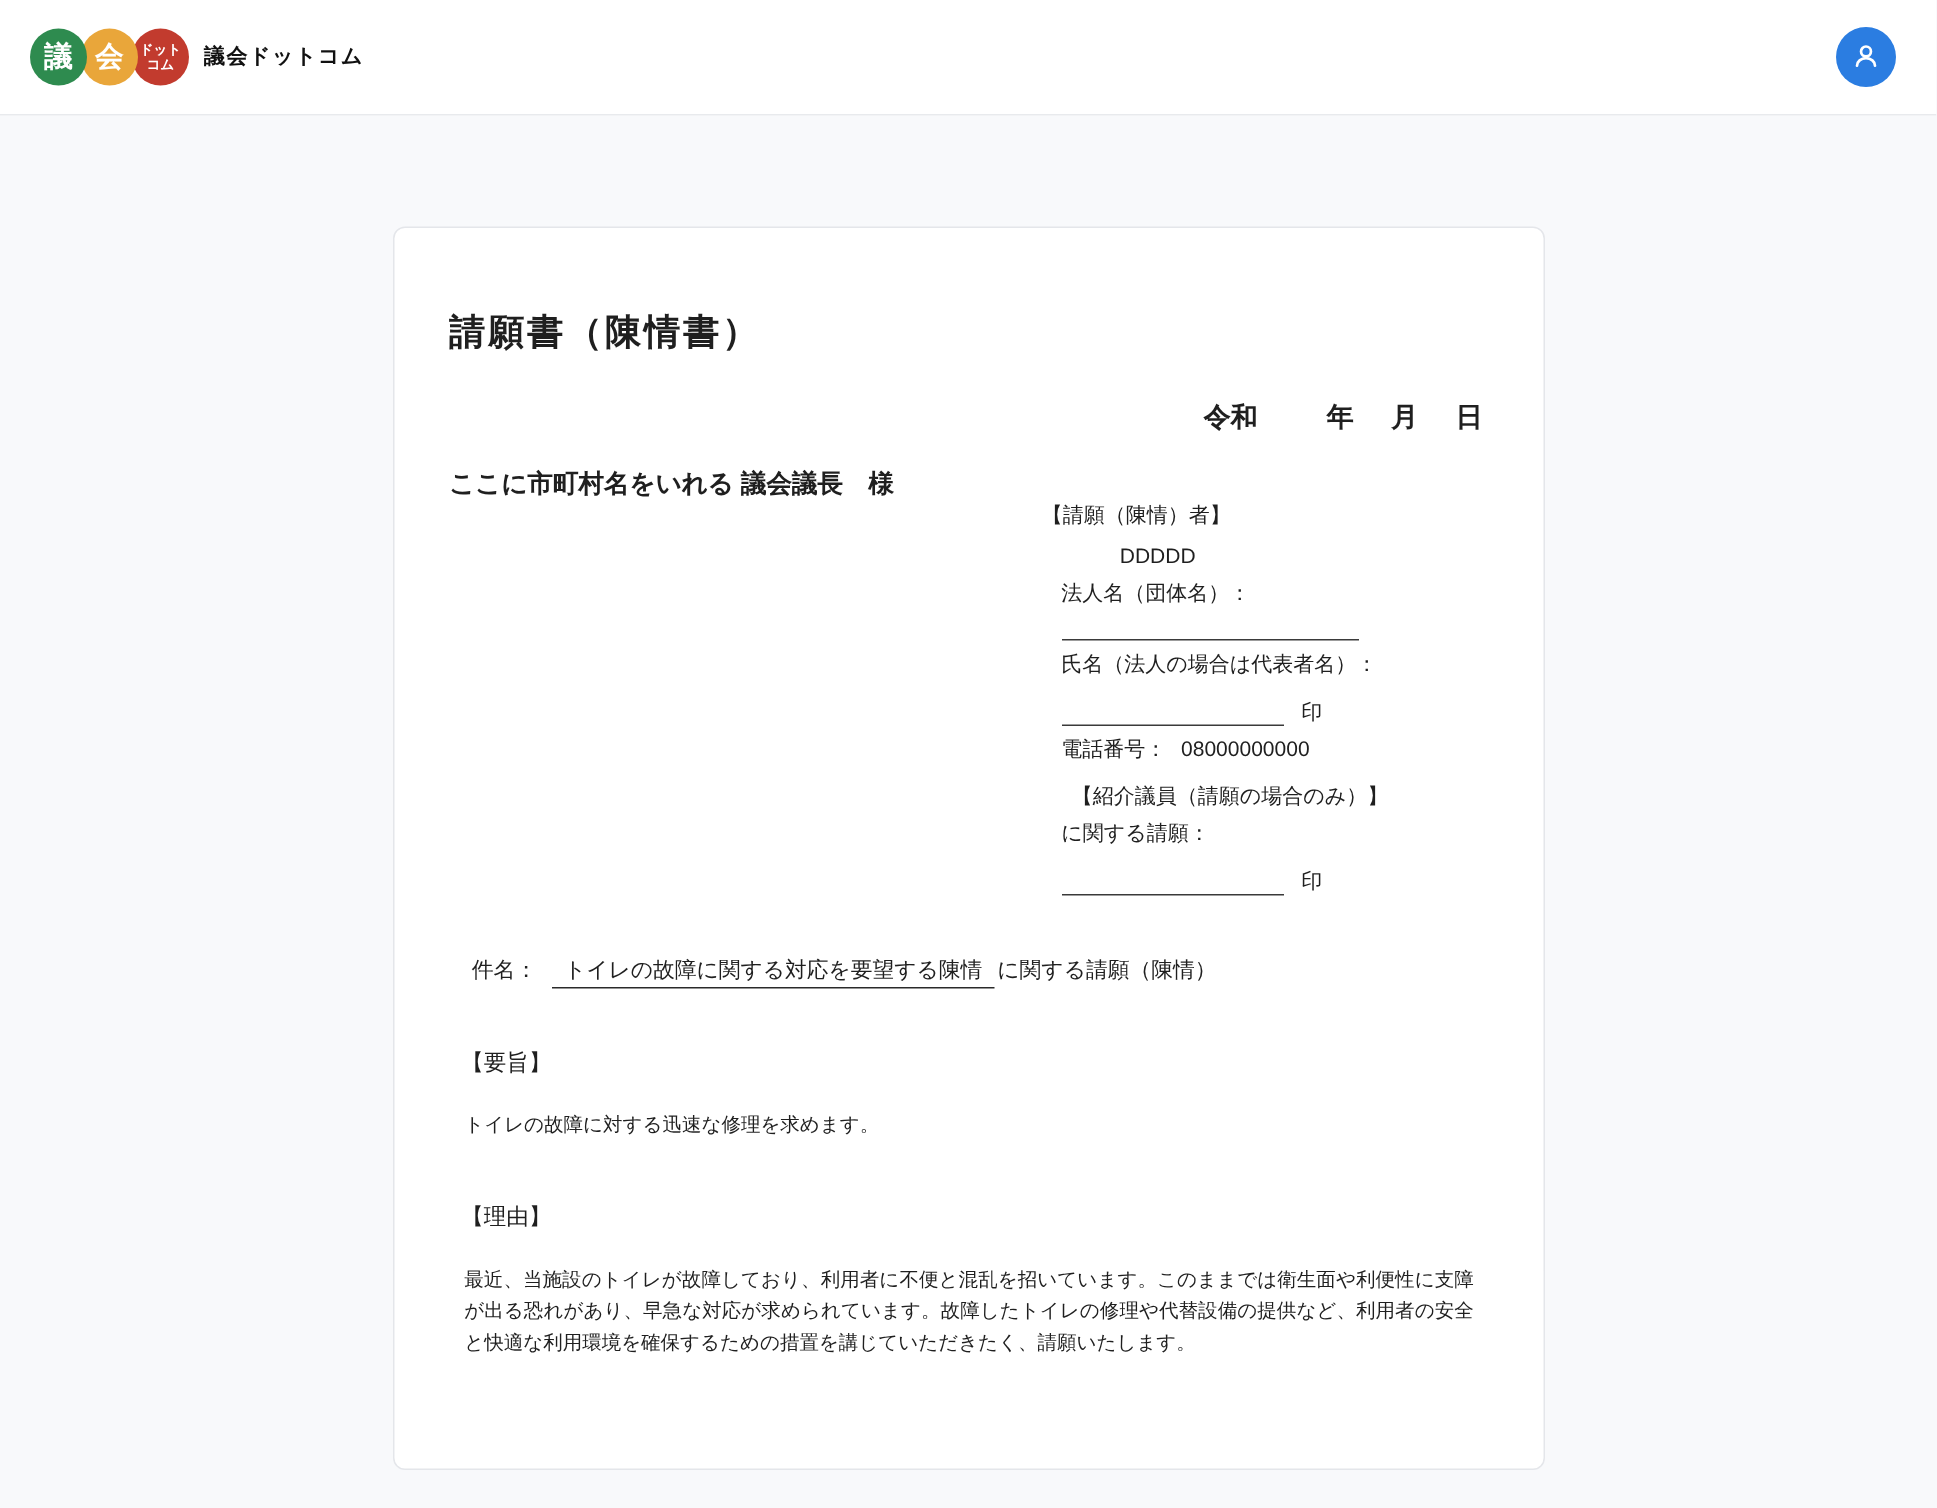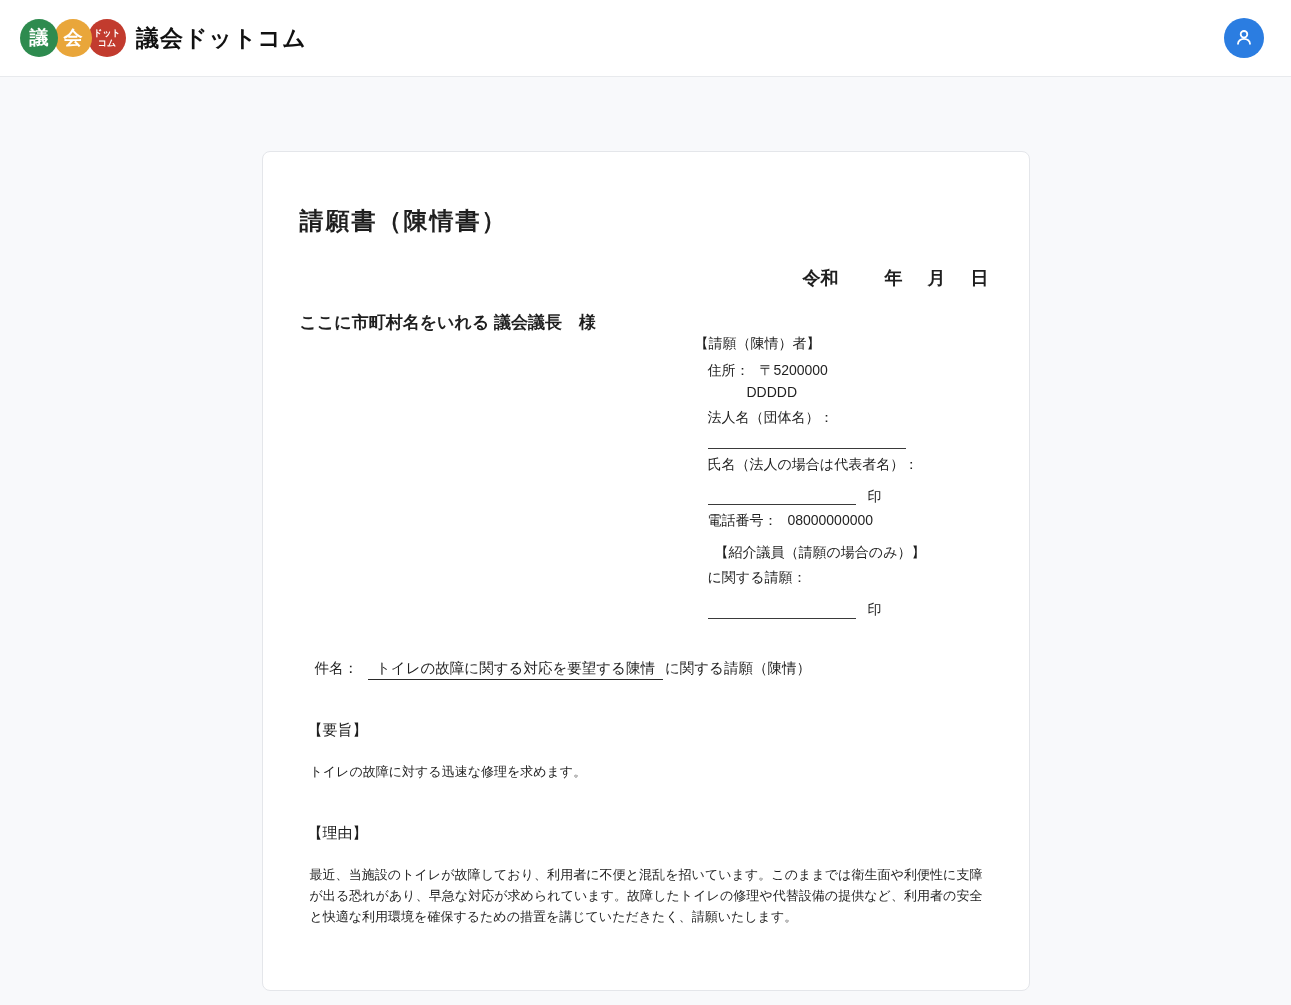--- a/index.html
+++ b/index.html
@@ -24,21 +24,21 @@
   .logo-circles { display: flex; align-items: center; }
   .logo-circle {
     width: 38px; height: 38px; border-radius: 50%;
     display: flex; flex-direction: column;
     align-items: center; justify-content: center;
     color: #fff; font-weight: 700;
   }
   .logo-c1 { background: #2e8b4f; font-size: 19px; z-index: 3; }
   .logo-c2 { background: #e9a63a; font-size: 19px; margin-left: -4px; z-index: 2; }
   .logo-c3 { background: #c23b2e; font-size: 9px; line-height: 1.15; margin-left: -4px; z-index: 1; }
-  .brand-name { font-size: 23px; font-weight: 900; letter-spacing: 1px; color: #111; }
+  .brand-name { font-size: 14px; font-weight: 900; letter-spacing: 1px; color: #111; }
   .avatar-btn {
     width: 40px; height: 40px; border-radius: 50%;
     background: #2b7de1; border: none; cursor: pointer;
     display: flex; align-items: center; justify-content: center;
   }
   
   .main-area { display: flex; justify-content: center; padding: 74px 0 25px 0; }
   .doc-card {
     width: 768px;
     min-height: 829px;
@@ -156,24 +156,20 @@
 
     <div class="date-line">
       <span class="dl-era">令和</span><span class="dl-year">年</span><span class="dl-month">月</span><span>日</span>
     </div>
 
     <div class="addressee">ここに市町村名をいれる 議会議長　様</div>
 
     <div class="petitioner-block">
       <div class="pet-heading">【請願（陳情）者】</div>
       <div class="pet-items">
-        <div class="pet-row">
-          <span>住所：</span>
-          <span style="margin-left:6px">〒5200000</span>
-        </div>
         <div class="addr-value">DDDDD</div>
         <div class="pet-row">法人名（団体名）：</div>
         <div>
           <span class="field-underline u-corporate"></span>
         </div>
         <div class="pet-row">氏名（法人の場合は代表者名）：</div>
         <div>
           <span class="field-underline u-name"></span><span class="seal-mark">印</span>
         </div>
         <div class="pet-row">

